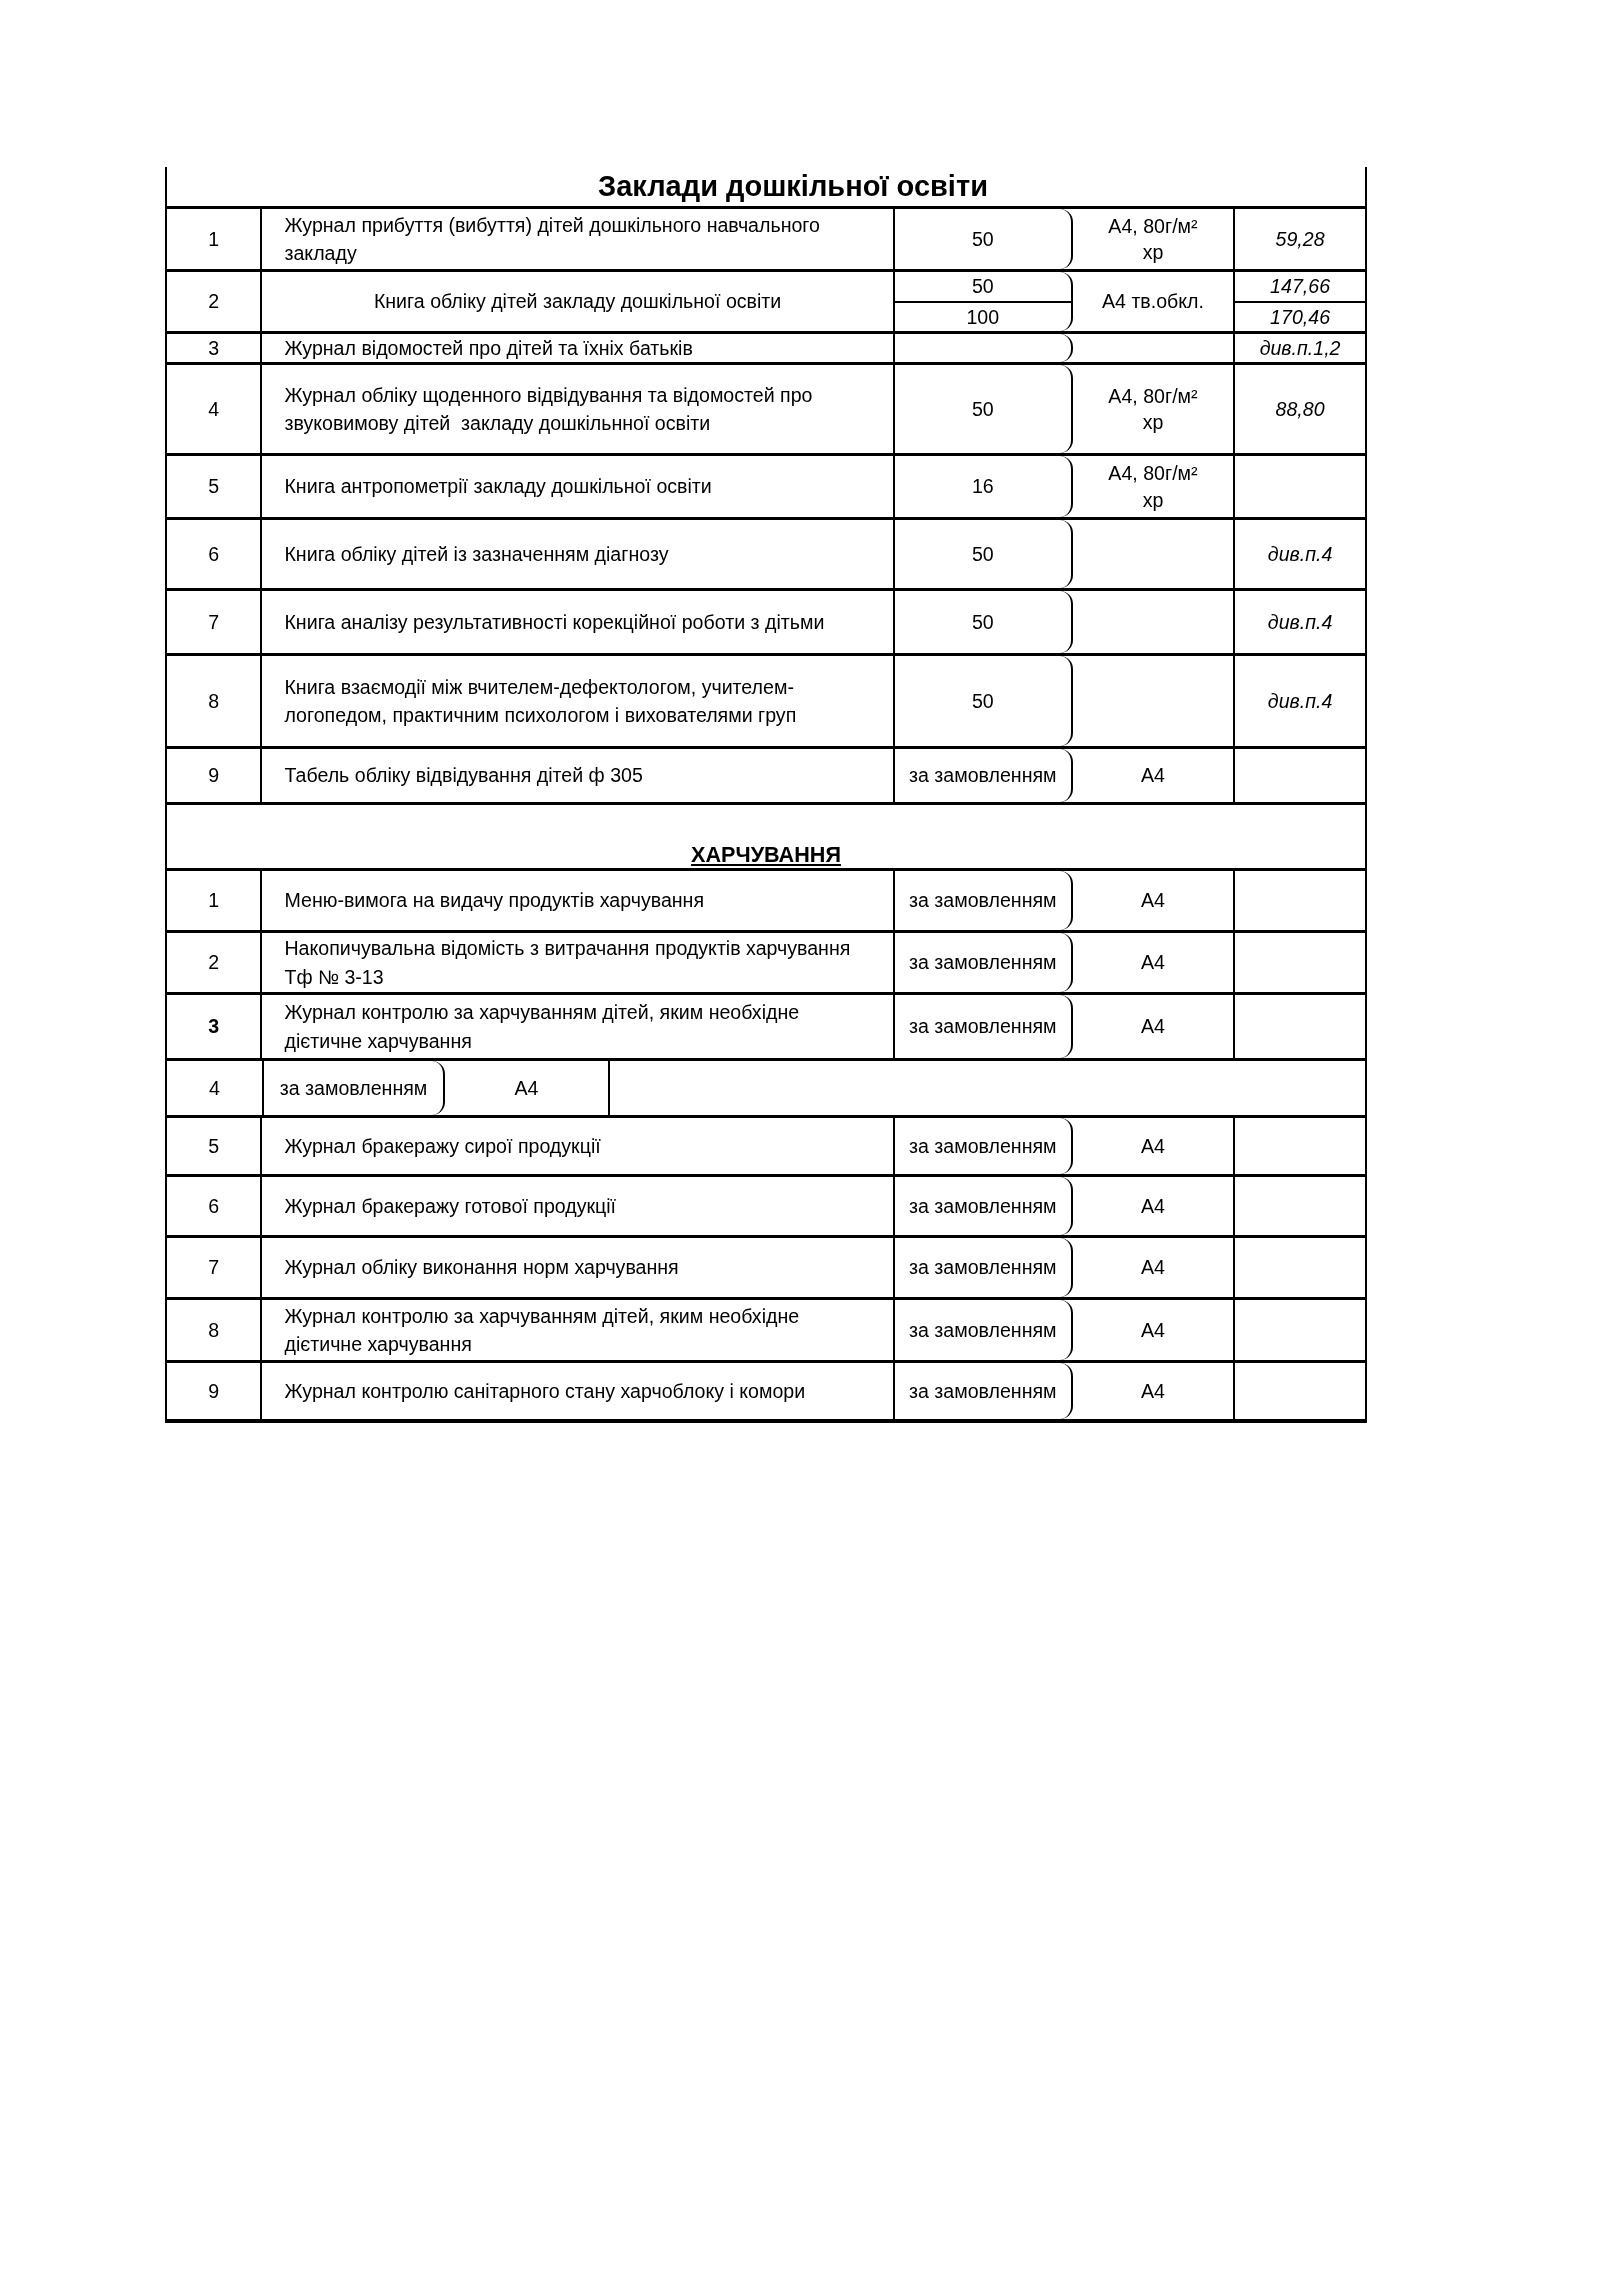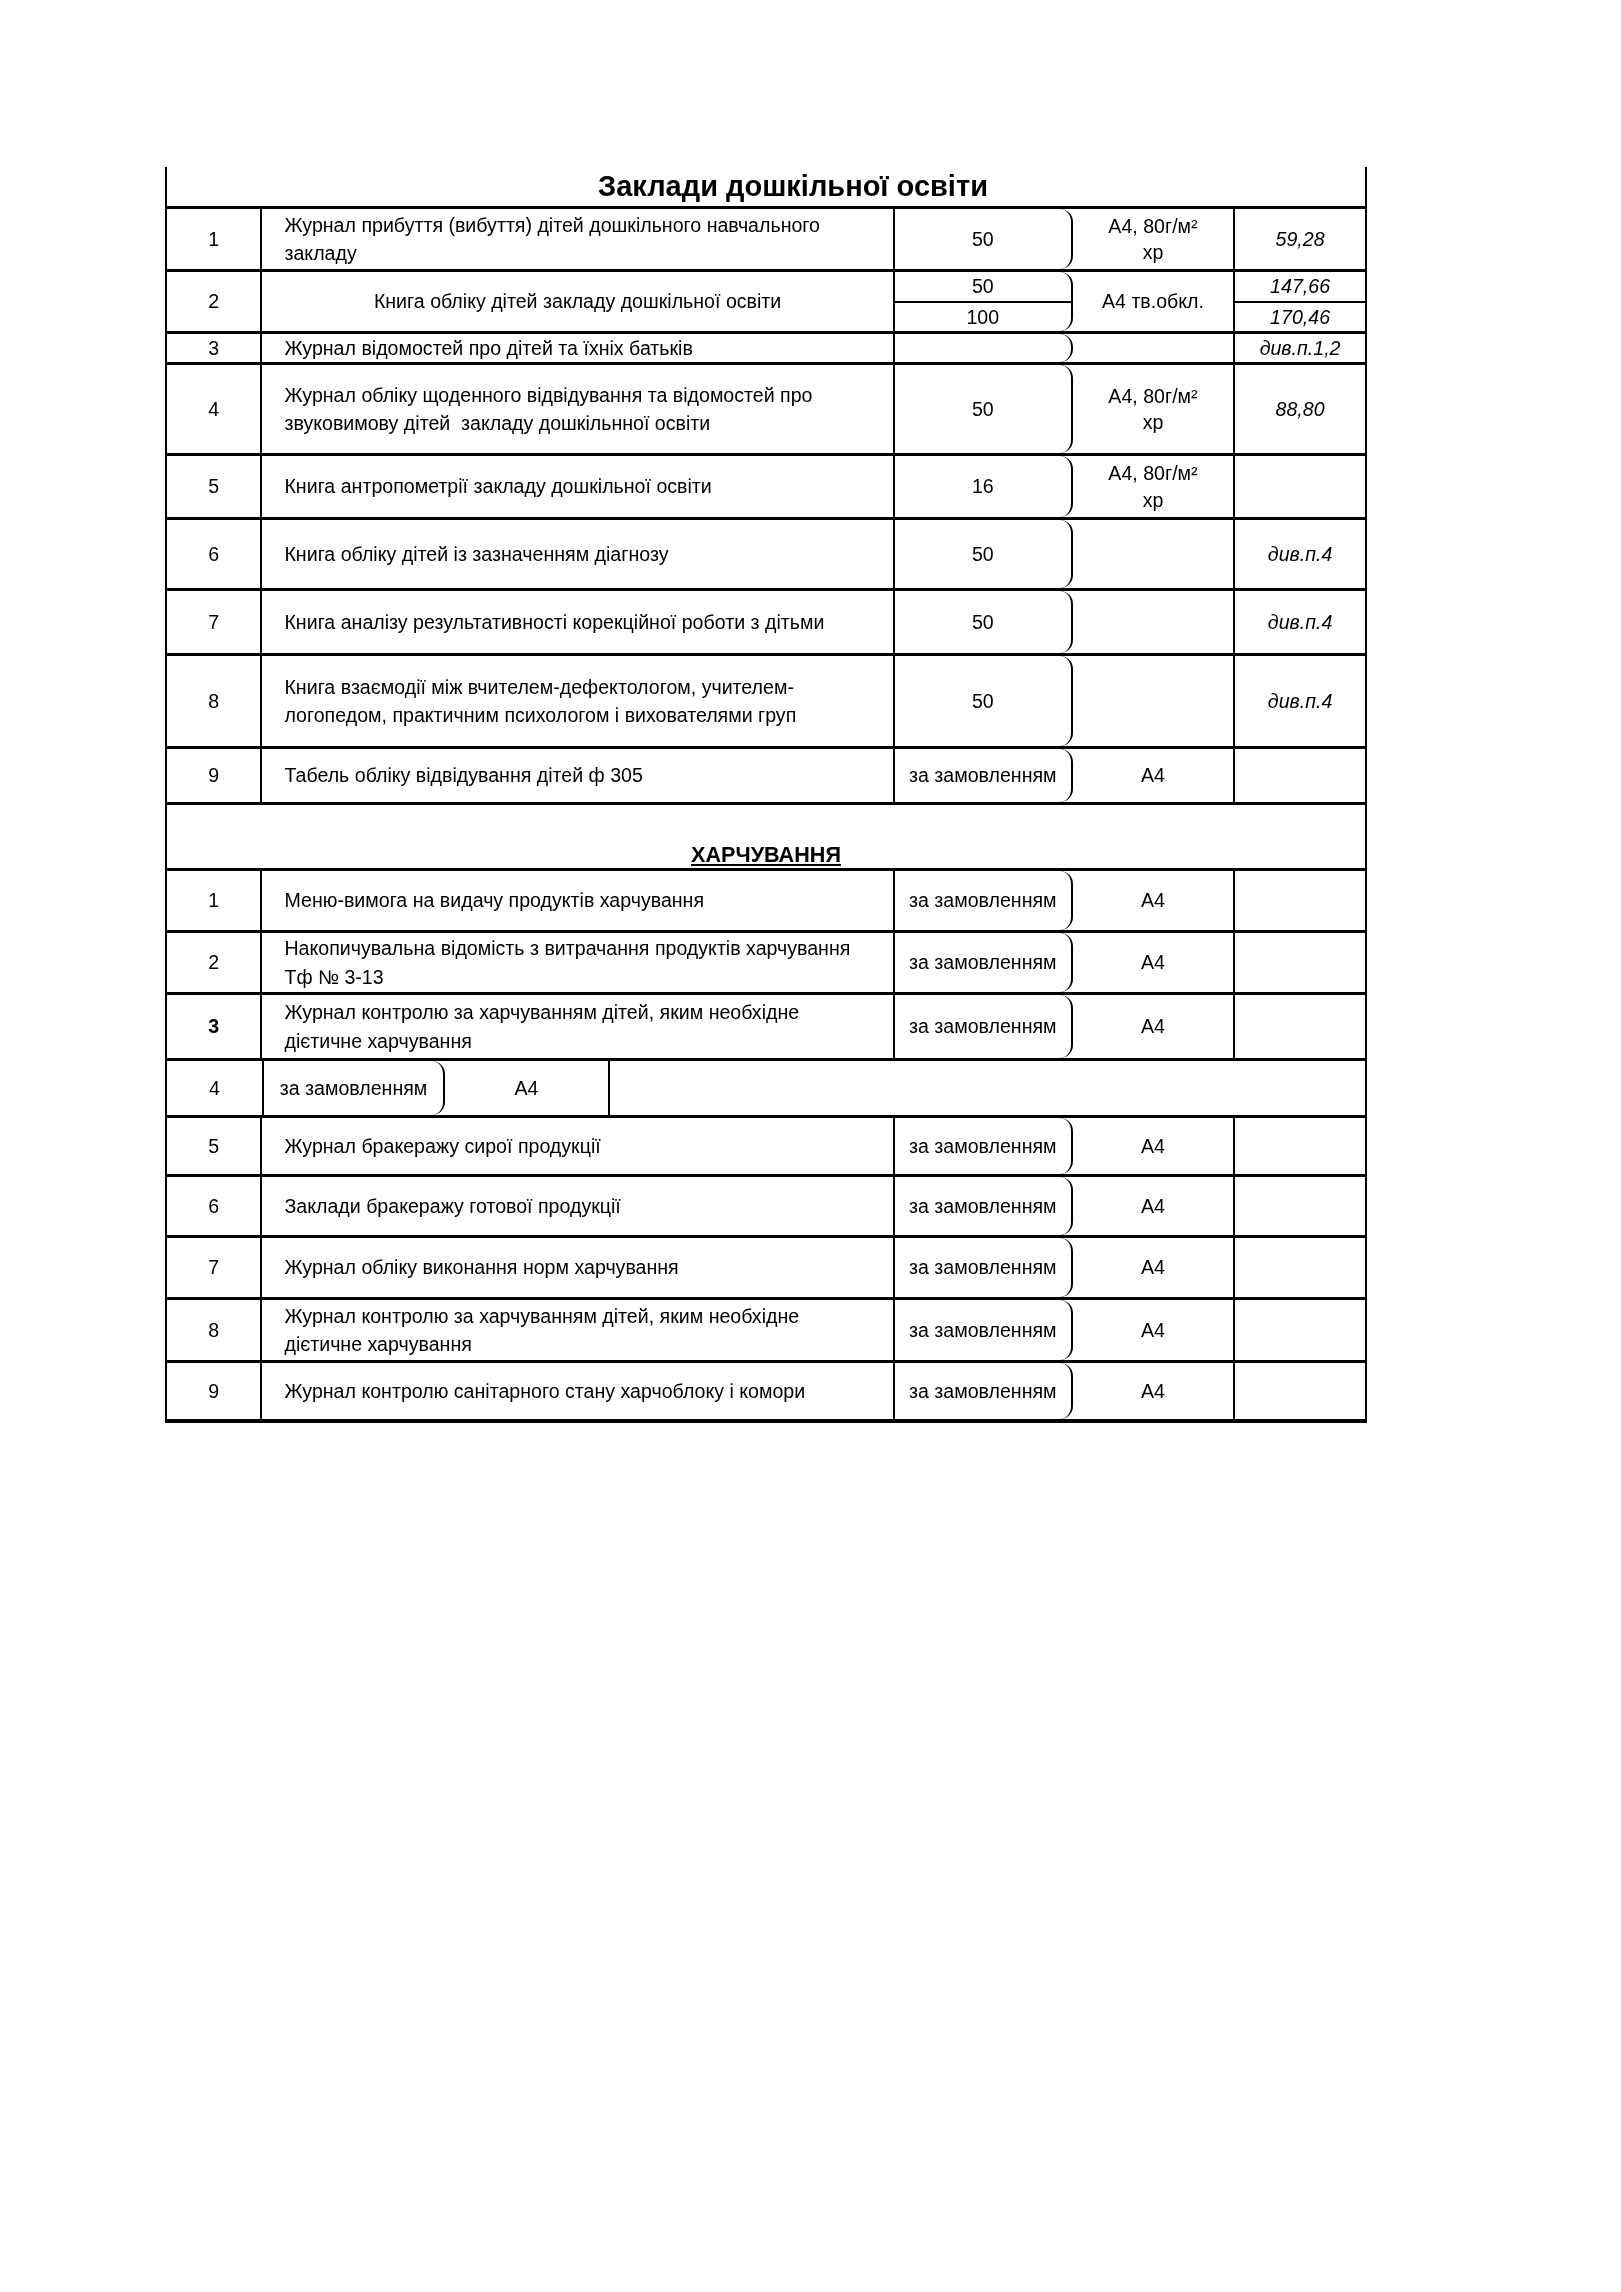--- a/index.html
+++ b/index.html
@@ -360,21 +360,21 @@
       <div class="c c5">
           <span></span>
         </div>
     </div>
 
     <div class="row rh62">
       <div class="c c1">
           <span>6</span>
         </div>
       <div class="c c2">
-          <span>Заклади бракеражу готової продукції</span>
+          <span>Журнал бракеражу готової продукції</span>
         </div>
       <div class="c c3">
           <span>за замовленням</span>
         </div>
       <div class="c c4">
           <span>А4</span>
         </div>
       <div class="c c5">
           <span></span>
         </div>

